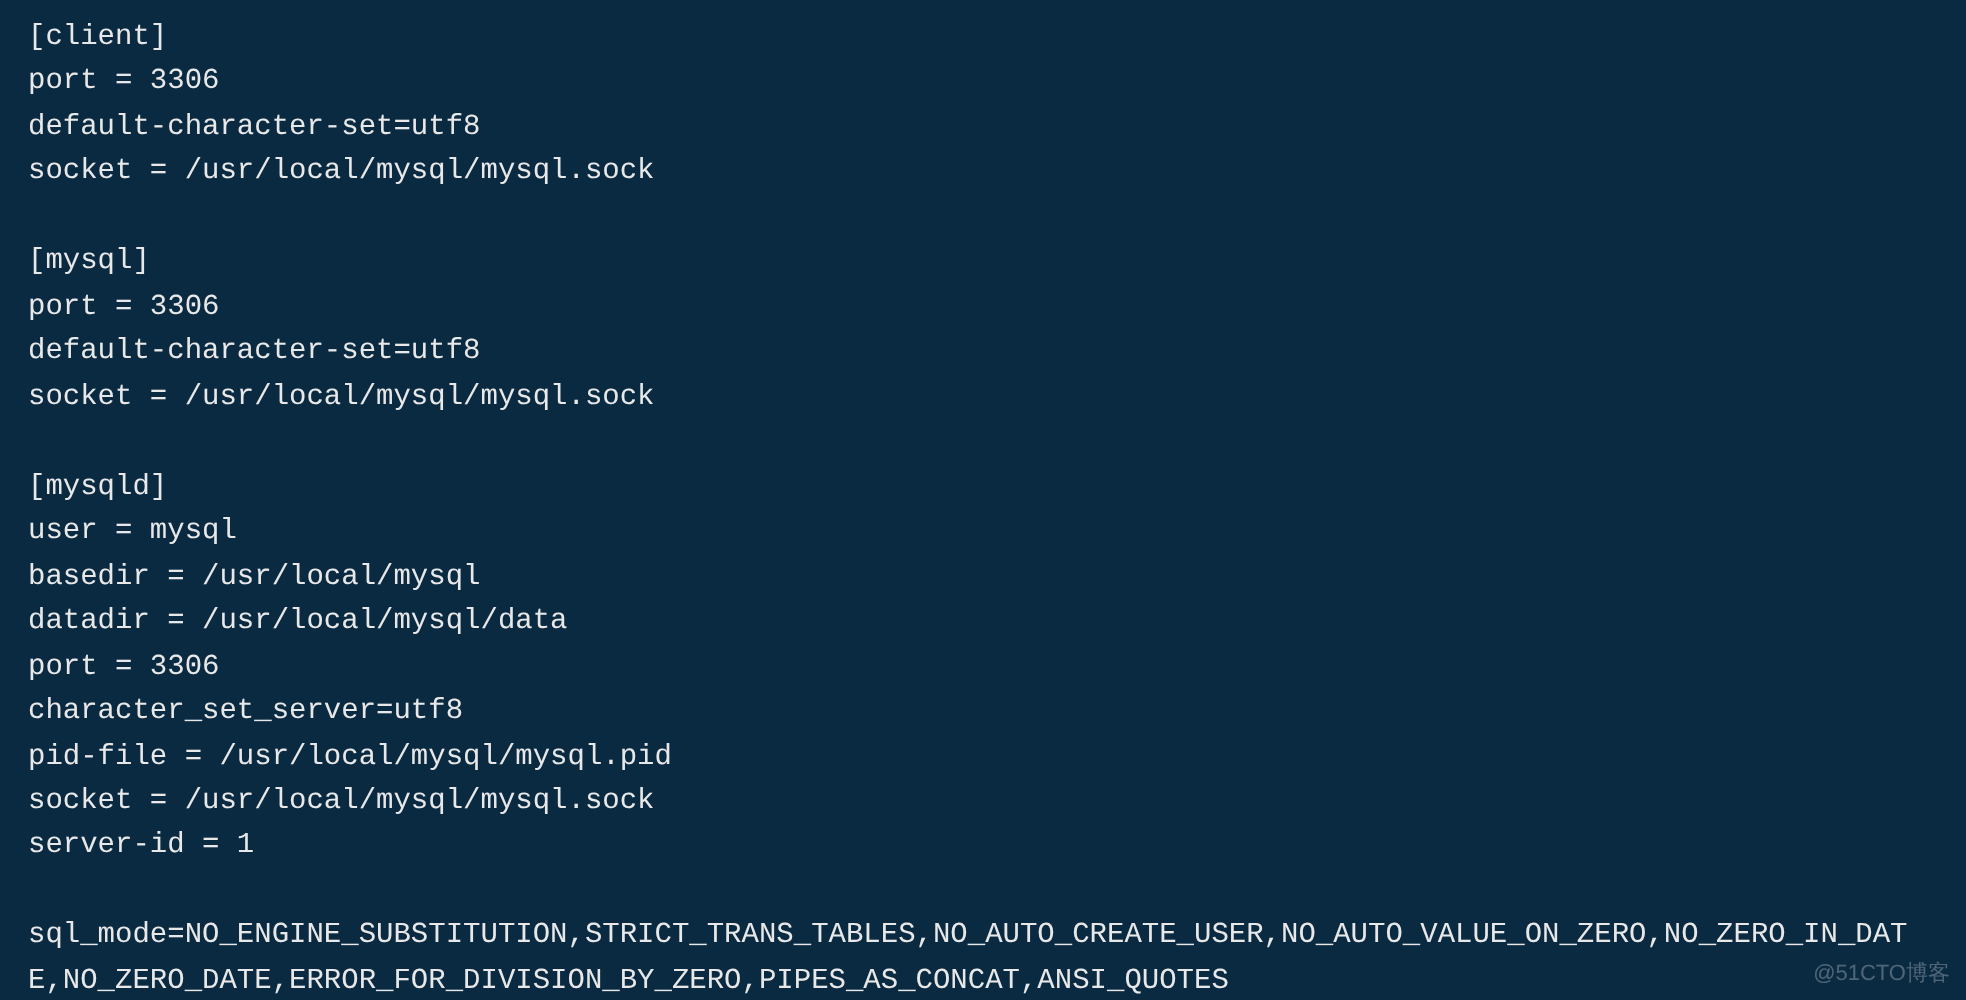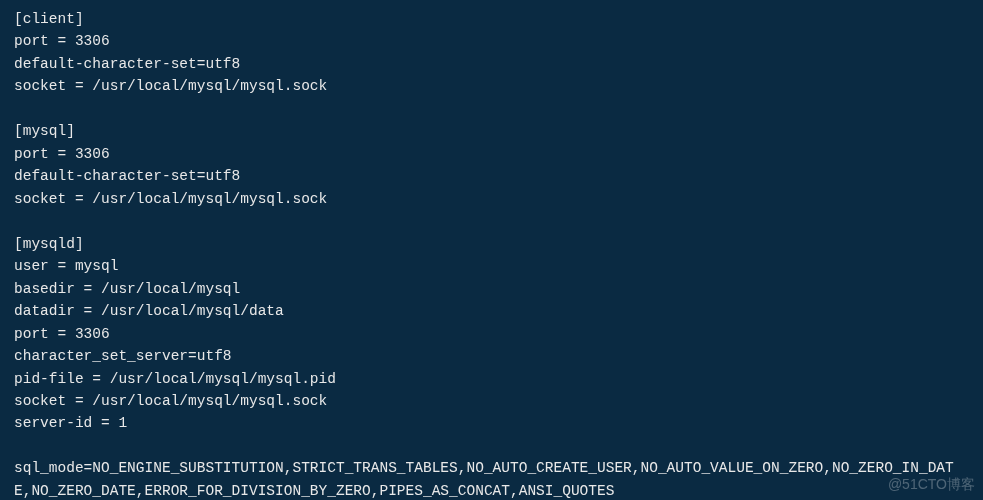--- a/index.html
+++ b/index.html
@@ -27,21 +27,21 @@
       display: block;
     }
     .blank {
       height: 1.55em;
     }
     .watermark {
       position: absolute;
       bottom: 6px;
       right: 8px;
       color: rgba(255,255,255,0.28);
-      font-size: 14px;
+      font-size: 11px;
       font-family: Arial, sans-serif;
     }
   </style>
 </head>
 <body>
 
 <div class="terminal" id="term"><span class="line">[client]</span><span class="line">port = 3306</span><span class="line">default-character-set=utf8</span><span class="line">socket = /usr/local/mysql/mysql.sock</span><span class="line blank">&nbsp;</span><span class="line">[mysql]</span><span class="line">port = 3306</span><span class="line">default-character-set=utf8</span><span class="line">socket = /usr/local/mysql/mysql.sock</span><span class="line blank">&nbsp;</span><span class="line">[mysqld]</span><span class="line">user = mysql</span><span class="line">basedir = /usr/local/mysql</span><span class="line">datadir = /usr/local/mysql/data</span><span class="line">port = 3306</span><span class="line">character_set_server=utf8</span><span class="line">pid-file = /usr/local/mysql/mysql.pid</span><span class="line">socket = /usr/local/mysql/mysql.sock</span><span class="line">server-id = 1</span><span class="line blank">&nbsp;</span><span class="line">sql_mode=NO_ENGINE_SUBSTITUTION,STRICT_TRANS_TABLES,NO_AUTO_CREATE_USER,NO_AUTO_VALUE_ON_ZERO,NO_ZERO_IN_DATE,NO_ZERO_DATE,ERROR_FOR_DIVISION_BY_ZERO,PIPES_AS_CONCAT,ANSI_QUOTES</span></div>
 
 <div class="watermark">@51CTO博客</div>
 

